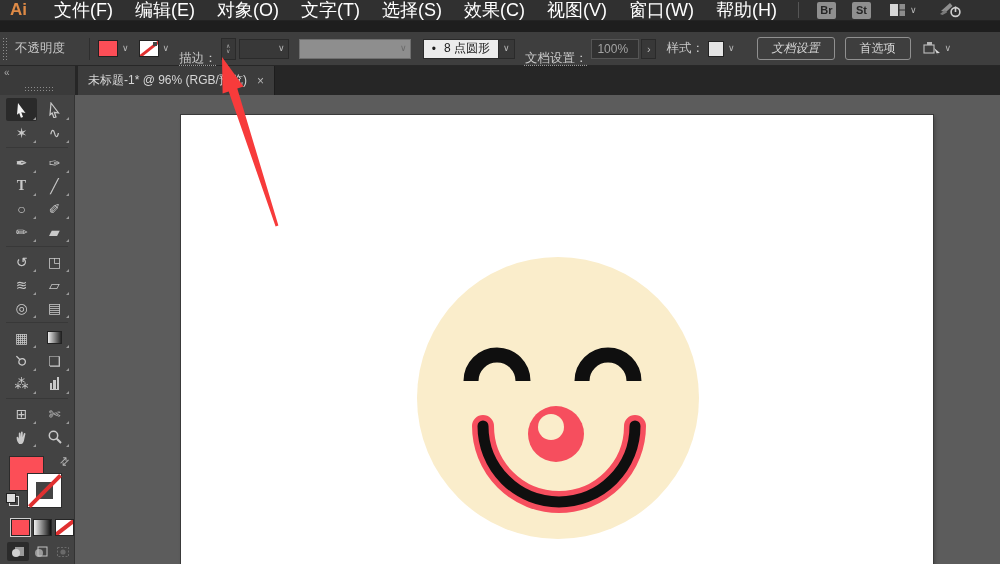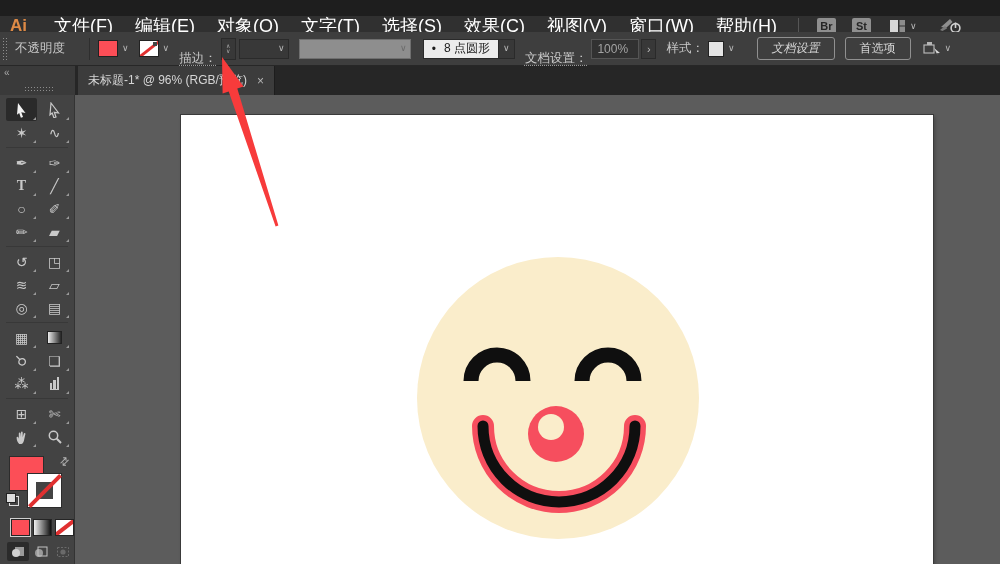--- a/index.html
+++ b/index.html
@@ -1,20 +1,20 @@
 <!DOCTYPE html>
 <html><head>
 <meta charset="utf-8">
 <style>
   html,body{margin:0;padding:0;background:#1e1e1e;}
   #app{position:relative;width:1000px;height:564px;overflow:hidden;
        font-family:"Liberation Sans","DejaVu Sans",sans-serif;
        -webkit-font-smoothing:antialiased;user-select:none;}
   
-  #menubar{position:absolute;left:0;top:16px;width:1000px;height:21px;background:#303030;
+  #menubar{position:absolute;left:0;top:0;width:1000px;height:21px;background:#303030;
            border-bottom:1px solid #232323;display:flex;align-items:center;box-sizing:border-box;}
   #ai-logo{color:#DE8A46;font-weight:bold;font-size:17px;margin:0 16px 0 10px;letter-spacing:0;}
   .menu-item{color:#ffffff;font-size:18px;padding:0 11px;line-height:32px;cursor:default;}
   .mb-sep{width:1px;height:16px;background:#565656;margin:0 10px;}
   .mb-badge{background:#8f8f8f;color:#262626;font-size:11px;font-weight:bold;border-radius:2px;
             width:19px;height:17px;display:flex;align-items:center;justify-content:center;margin:0 8px;}
   .mb-ic{display:inline-flex;align-items:center;margin:0 6px;}
   .chev{color:#b9b9b9;font-size:9px;line-height:1;margin-left:4px;}
   
   #controlbar{position:absolute;left:0;top:32px;width:1000px;height:34px;background:#3e3e3e;

